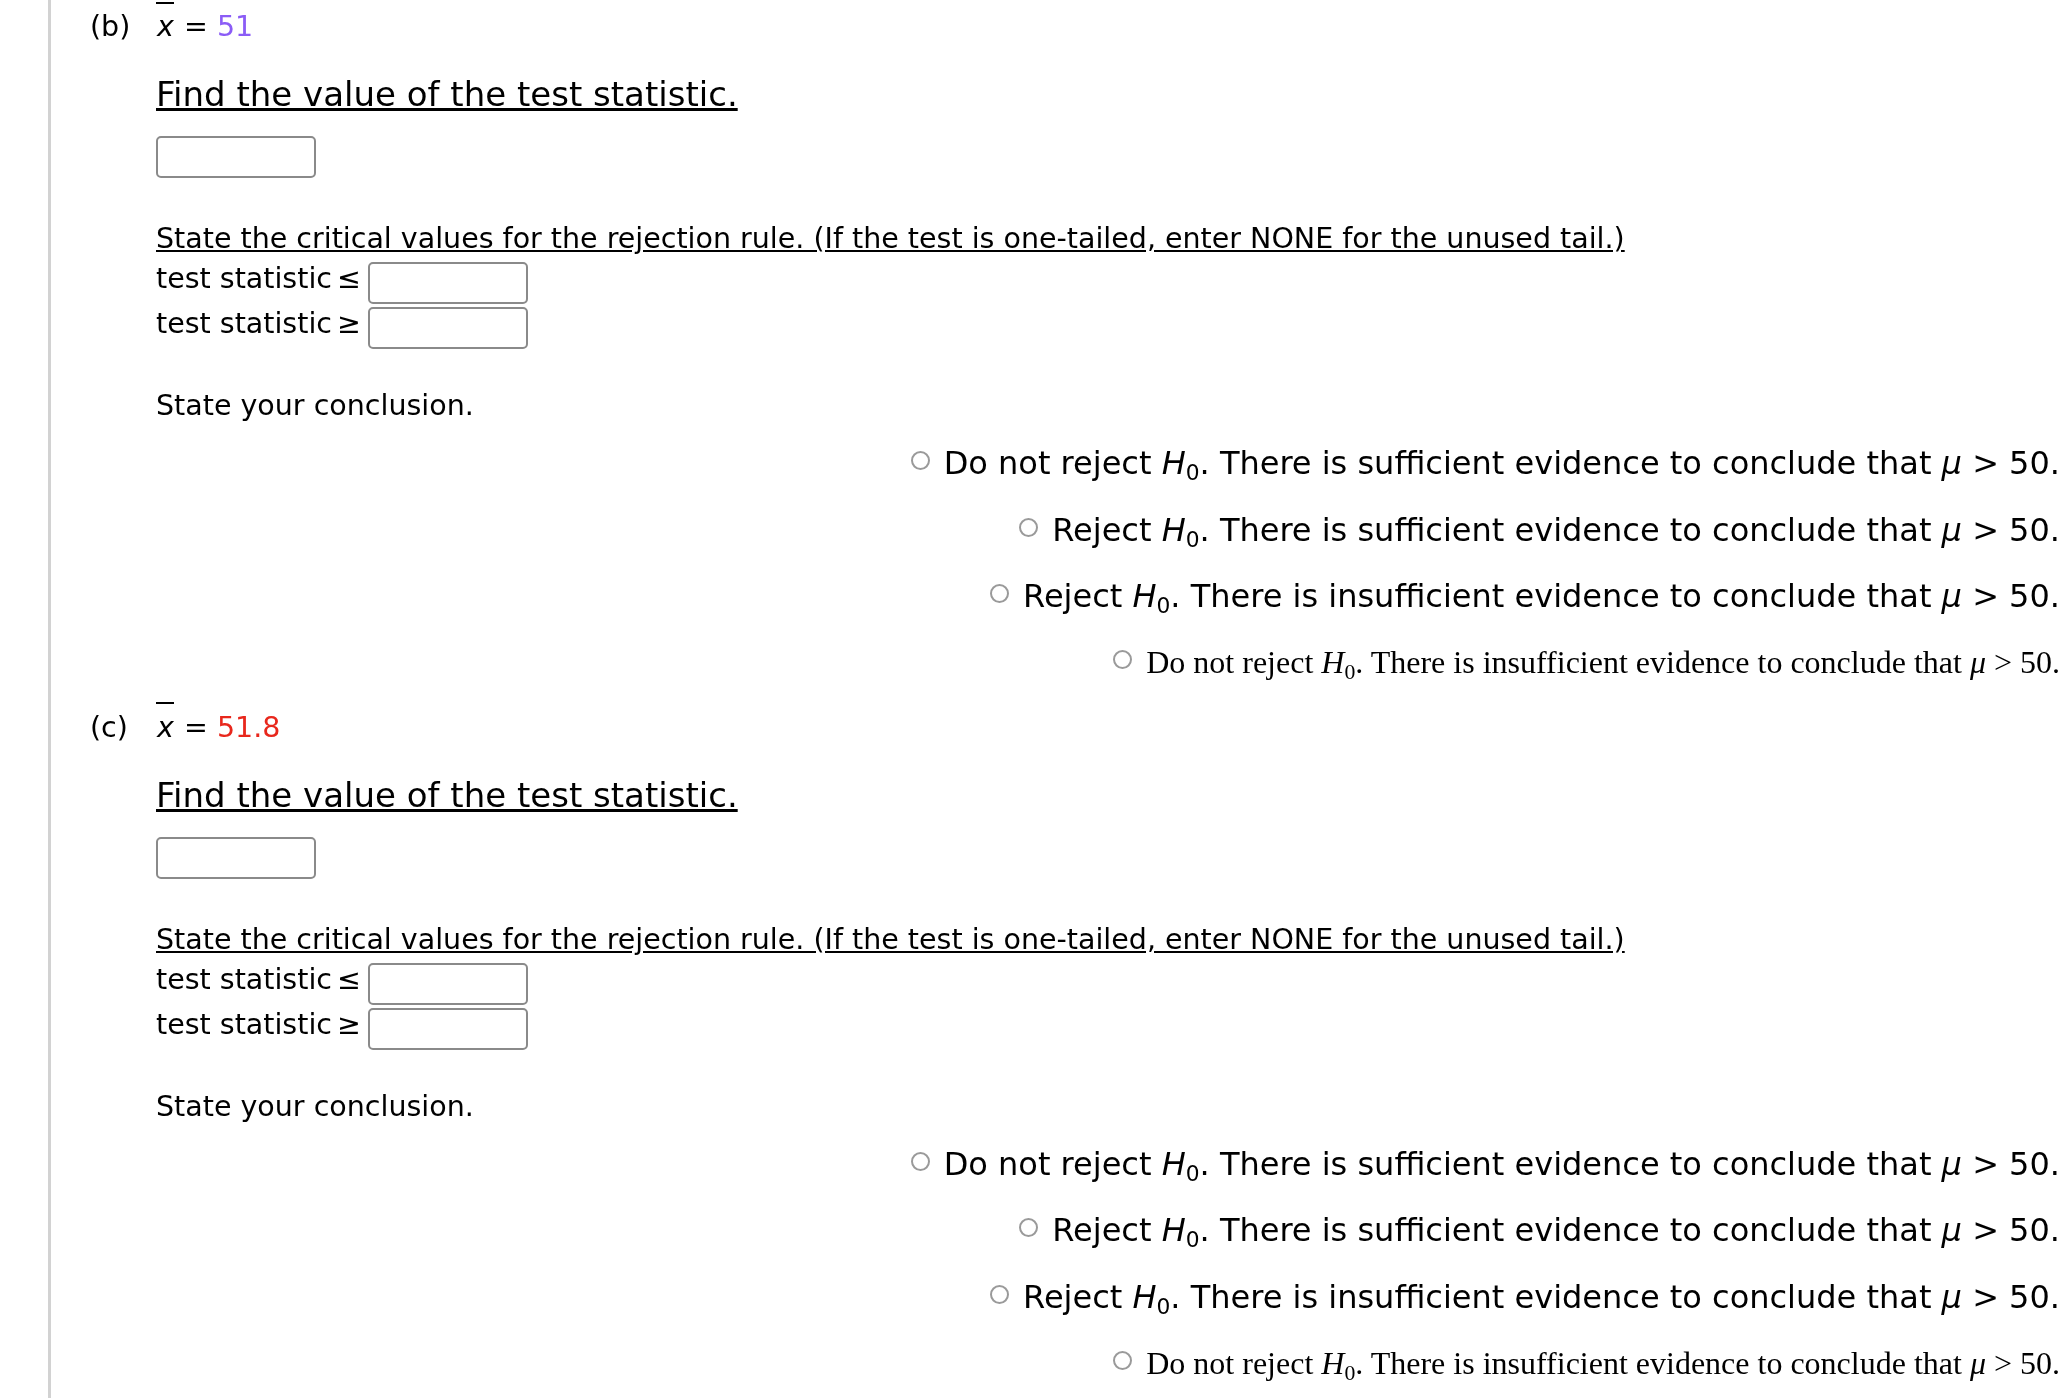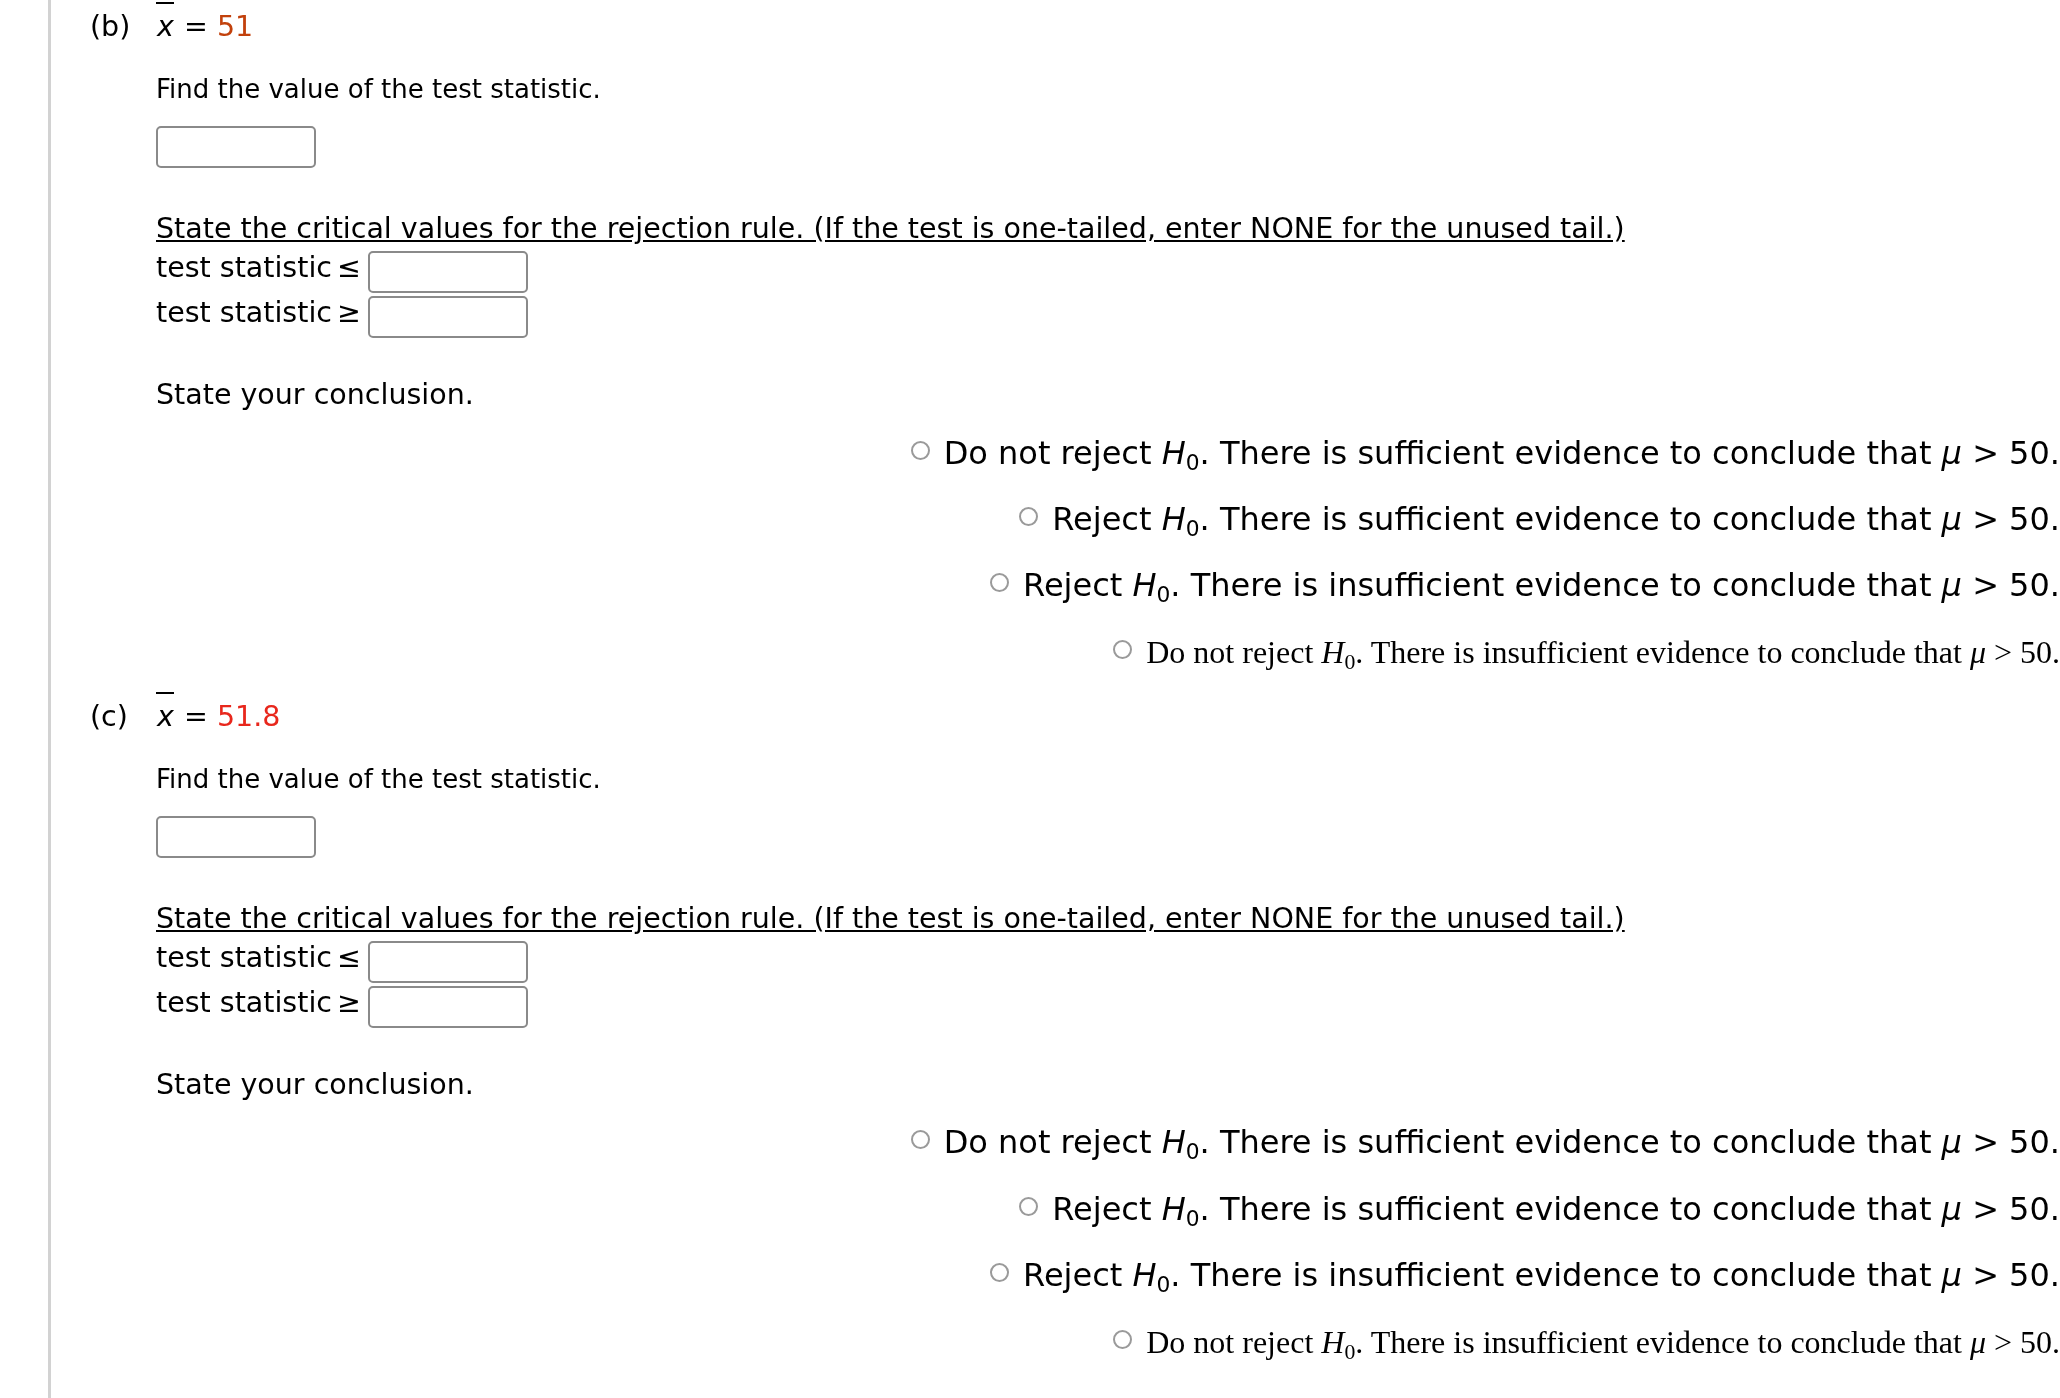--- a/index.html
+++ b/index.html
@@ -63,34 +63,35 @@
   }
   .xbar::before {
     content: "";
     position: absolute;
     left: 0px;
     right: 1px;
     top: -0.22em;
     height: 2px;
     background: #000;
   }
-  .val-black { color: #c2410c; margin-top: 13px; }
+  .val-black { color: #8b5cf6; margin-top: 13px; }
   .val-red { color: #e8271c; margin-top: 26px; }
 
   
   .part-body {
     padding-left: 156px;
     padding-top: 2px;
   }
 
   .prompt {
-    font-size: 26px;
+    font-size: 34px;
     line-height: 1.35;
     margin-top: 24px;
     margin-bottom: 0;
+    text-decoration: underline;
   }
 
   .answer-box {
     width: 160px;
     height: 42px;
     border: 2px solid #8a8a8a;
     border-radius: 5px;
     background: #ffffff;
     margin-top: 18px;
     display: block;

